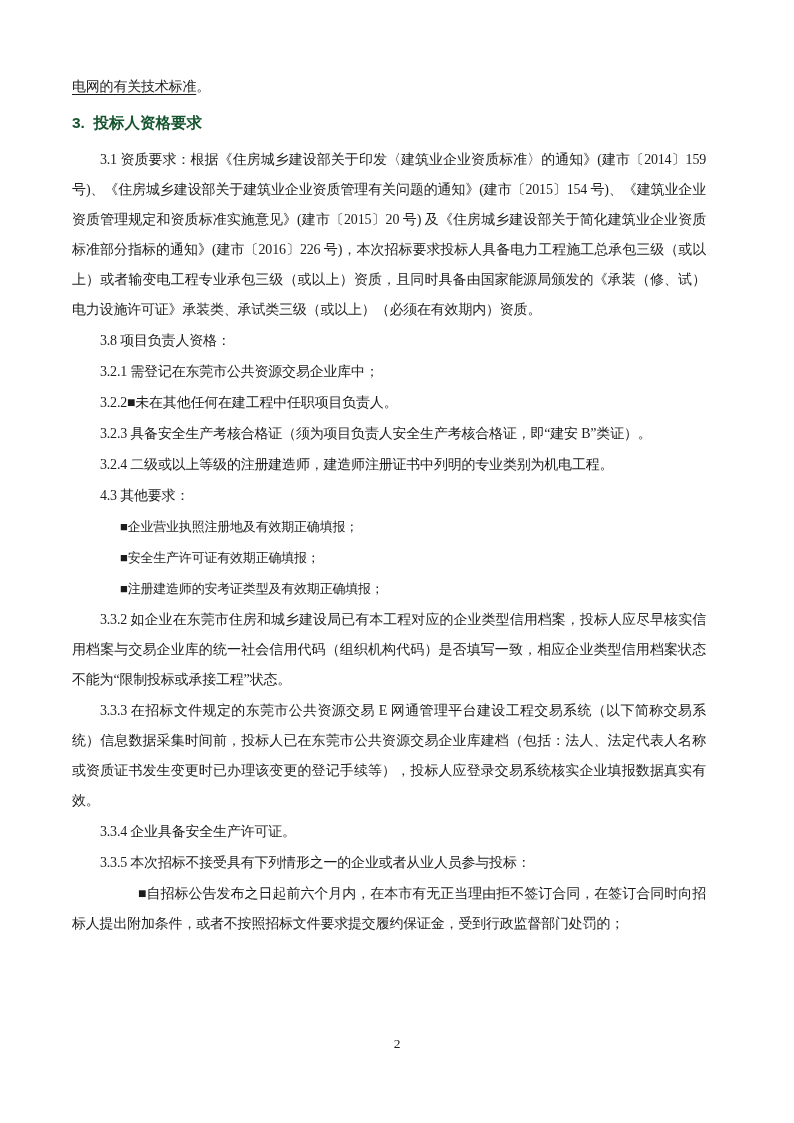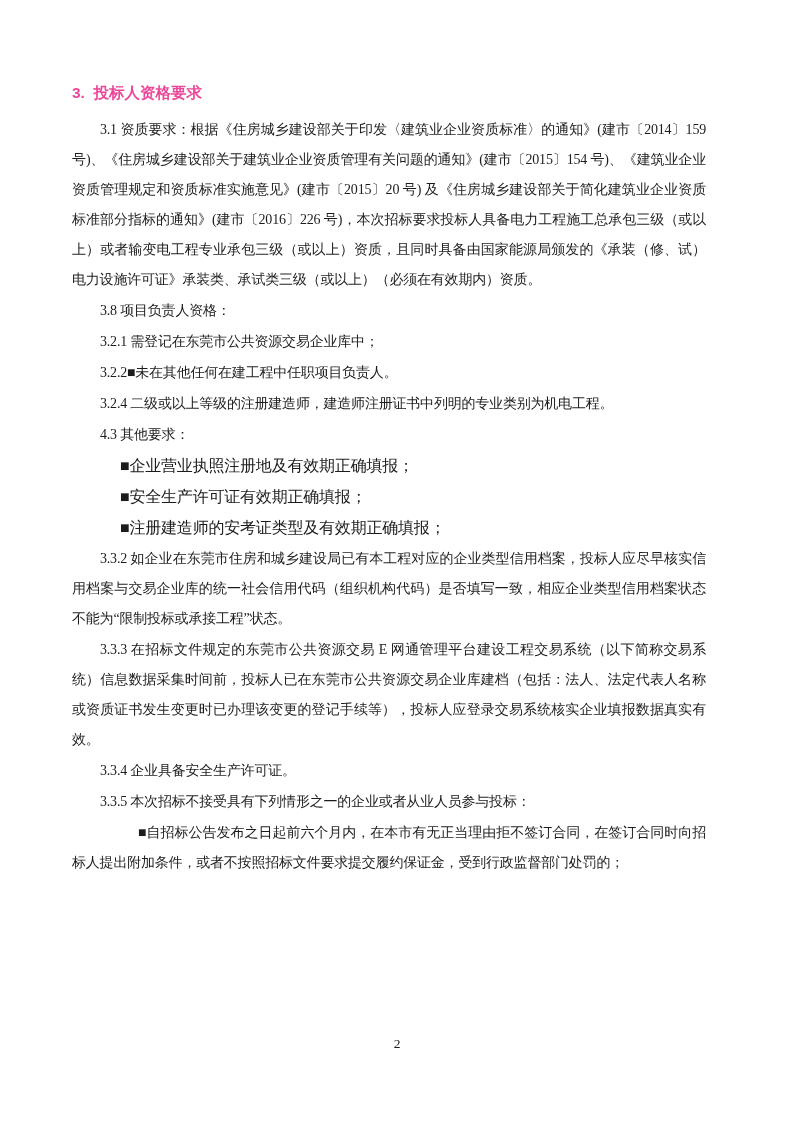--- a/index.html
+++ b/index.html
@@ -22,33 +22,33 @@
     letter-spacing: -0.2px;
   }
   .u { text-decoration: underline; text-underline-offset: 3px; }
   .heading {
     margin: 7px 0 9px 0;
     font-size: 15.5px;
     line-height: 27px;
     font-weight: bold;
     white-space: pre-wrap;
     font-family: "Liberation Sans", "DejaVu Sans", sans-serif;
-    color: #ec4899;
+    color: #14532d;
   }
   .para {
     margin: 0 16px 1px 0;
     font-size: 14px;
     line-height: 30px;
     text-indent: 2em;
     text-align: justify;
     letter-spacing: -0.2px;
   }
   .bullet {
     margin: 0 0 1px 0;
-    font-size: 16px;
+    font-size: 13px;
     line-height: 30px;
     text-indent: 0;
     padding-left: 48px;
     text-align: left;
     letter-spacing: -0.2px;
   }
   .hang { text-indent: 66px; }
   .pagenum {
     position: absolute;
     left: 0;
@@ -57,27 +57,29 @@
     text-align: center;
     font-size: 13.5px;
     color: #1c1c1c;
   }
 </style>
 </head>
 <body>
 
 <div class="page">
 
+  <p class="intro"><span class="u">电网的有关技术标准</span><span>。</span></p>
 
   <h2 class="heading">3.  投标人资格要求</h2>
 
   <p class="para">3.1 资质要求：根据《住房城乡建设部关于印发〈建筑业企业资质标准〉的通知》(建市〔2014〕159 号)、《住房城乡建设部关于建筑业企业资质管理有关问题的通知》(建市〔2015〕154 号)、《建筑业企业资质管理规定和资质标准实施意见》(建市〔2015〕20 号) 及《住房城乡建设部关于简化建筑业企业资质标准部分指标的通知》(建市〔2016〕226 号)，本次招标要求投标人具备电力工程施工总承包三级（或以上）或者输变电工程专业承包三级（或以上）资质，且同时具备由国家能源局颁发的《承装（修、试）电力设施许可证》承装类、承试类三级（或以上）（必须在有效期内）资质。</p>
   <p class="para">3.8 项目负责人资格：</p>
   <p class="para">3.2.1 需登记在东莞市公共资源交易企业库中；</p>
   <p class="para">3.2.2■未在其他任何在建工程中任职项目负责人。</p>
+  <p class="para">3.2.3 具备安全生产考核合格证（须为项目负责人安全生产考核合格证，即“建安 B”类证）。</p>
   <p class="para">3.2.4 二级或以上等级的注册建造师，建造师注册证书中列明的专业类别为机电工程。</p>
   <p class="para">4.3 其他要求：</p>
 
   <p class="bullet">■企业营业执照注册地及有效期正确填报；</p>
   <p class="bullet">■安全生产许可证有效期正确填报；</p>
   <p class="bullet">■注册建造师的安考证类型及有效期正确填报；</p>
 
   <p class="para">3.3.2 如企业在东莞市住房和城乡建设局已有本工程对应的企业类型信用档案，投标人应尽早核实信用档案与交易企业库的统一社会信用代码（组织机构代码）是否填写一致，相应企业类型信用档案状态不能为“限制投标或承接工程”状态。</p>
   <p class="para">3.3.3 在招标文件规定的东莞市公共资源交易 E 网通管理平台建设工程交易系统（以下简称交易系统）信息数据采集时间前，投标人已在东莞市公共资源交易企业库建档（包括：法人、法定代表人名称或资质证书发生变更时已办理该变更的登记手续等），投标人应登录交易系统核实企业填报数据真实有效。</p>
   <p class="para">3.3.4 企业具备安全生产许可证。</p>

